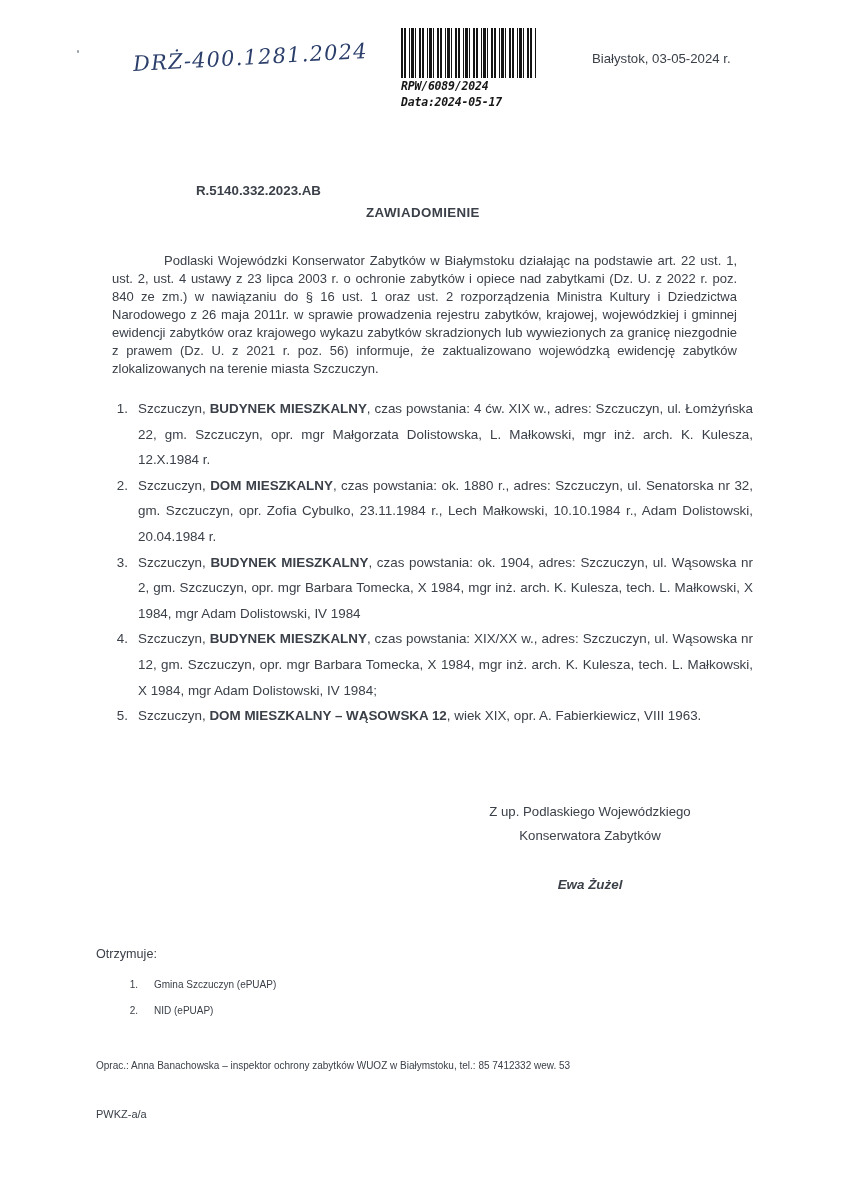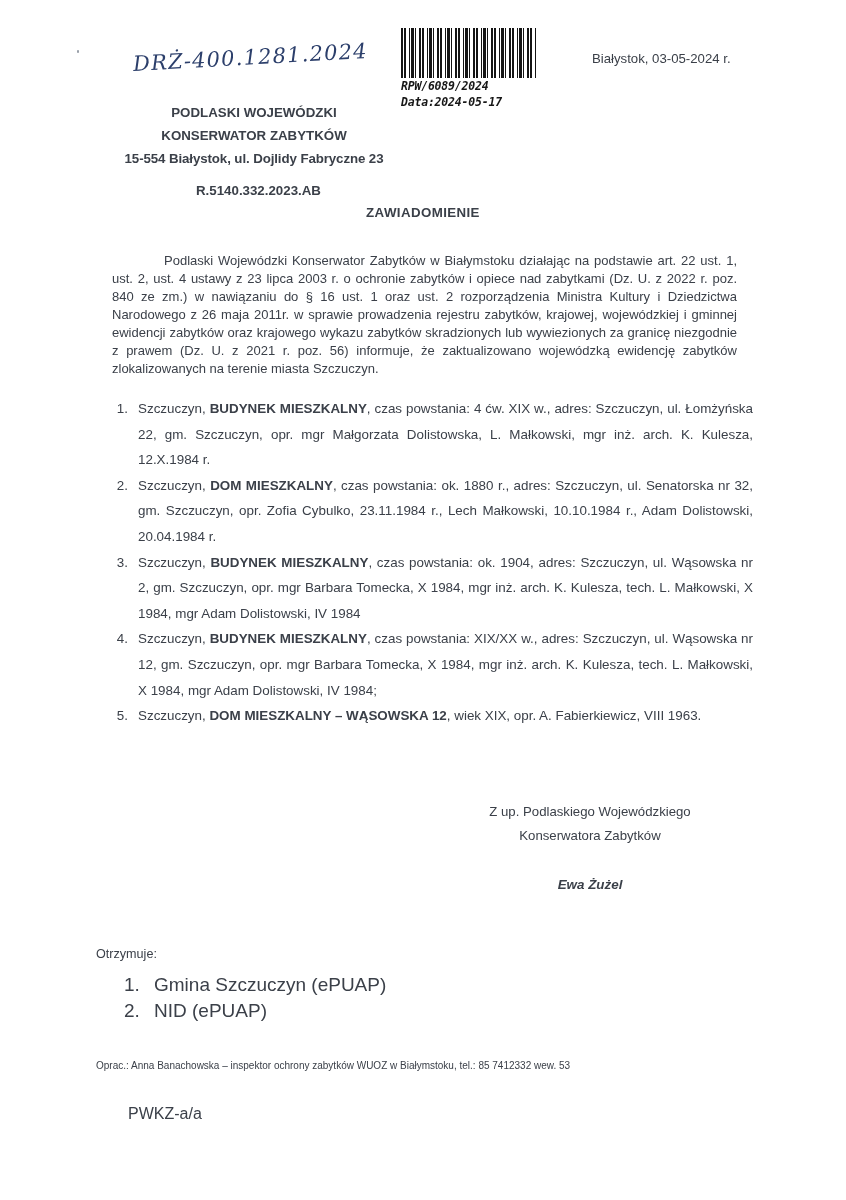--- a/index.html
+++ b/index.html
@@ -201,32 +201,32 @@
     margin: 8px 0 0 0;
     padding: 0;
     list-style: none;
     counter-reset: rcp;
   }
   ol.recips > li {
     counter-increment: rcp;
     position: relative;
     padding-left: 58px;
     line-height: 26px;
-    font-size: 19px;
+    font-size: 10px;
   }
   ol.recips > li::before {
     content: counter(rcp) ".";
     position: absolute;
     left: 28px;
     top: 0;
     width: 14px;
     text-align: right;
   }
   .oprac { margin-top: 32px; font-size: 10px; }
-  .pwkz  { margin-top: 28px; font-size: 16px; margin-left: 32px; }
+  .pwkz  { margin-top: 28px; font-size: 11px; }
 </style>
 </head>
 <body>
 
 <div class="page">
 
   <div class="topzone">
 
     <div class="speck"></div>
 
@@ -234,25 +234,20 @@
 
     <div class="barcode-block">
       <div class="barcode-bars"></div>
       <div class="barcode-text">RPW/6089/2024</div>
       <div class="barcode-text">Data:2024-05-17</div>
     </div>
 
     <div class="place-date">Białystok, 03-05-2024 r.</div>
   </div>
 
-  <div class="letterhead">
-    <div class="l1">PODLASKI WOJEWÓDZKI</div>
-    <div class="l2">KONSERWATOR ZABYTKÓW</div>
-    <div class="l3">15-554 Białystok, ul. Dojlidy Fabryczne 23</div>
-  </div>
 
   <div class="refno">R.5140.332.2023.AB</div>
 
   <div class="doctitle">ZAWIADOMIENIE</div>
 
   <div class="body-wrap">
     <p class="para">Podlaski Wojewódzki Konserwator Zabytków w Białymstoku działając na podstawie art. 22 ust. 1, ust. 2, ust. 4 ustawy z 23 lipca 2003 r. o ochronie zabytków i opiece nad zabytkami (Dz. U. z 2022 r. poz. 840 ze zm.) w nawiązaniu do § 16 ust. 1 oraz ust. 2 rozporządzenia Ministra Kultury i Dziedzictwa Narodowego z 26 maja 2011r. w sprawie prowadzenia rejestru zabytków, krajowej, wojewódzkiej i gminnej ewidencji zabytków oraz krajowego wykazu zabytków skradzionych lub wywiezionych za granicę niezgodnie z prawem (Dz. U. z 2021 r. poz. 56) informuje, że zaktualizowano wojewódzką ewidencję zabytków zlokalizowanych na terenie miasta Szczuczyn.</p>
 
     <ol class="items">
       <li><span>Szczuczyn, </span><b>BUDYNEK MIESZKALNY</b><span>, czas powstania: 4 ćw. XIX w., adres: Szczuczyn, ul. Łomżyńska 22, gm. Szczuczyn, opr. mgr Małgorzata Dolistowska, L. Małkowski, mgr inż. arch. K. Kulesza, 12.X.1984 r.</span></li>

